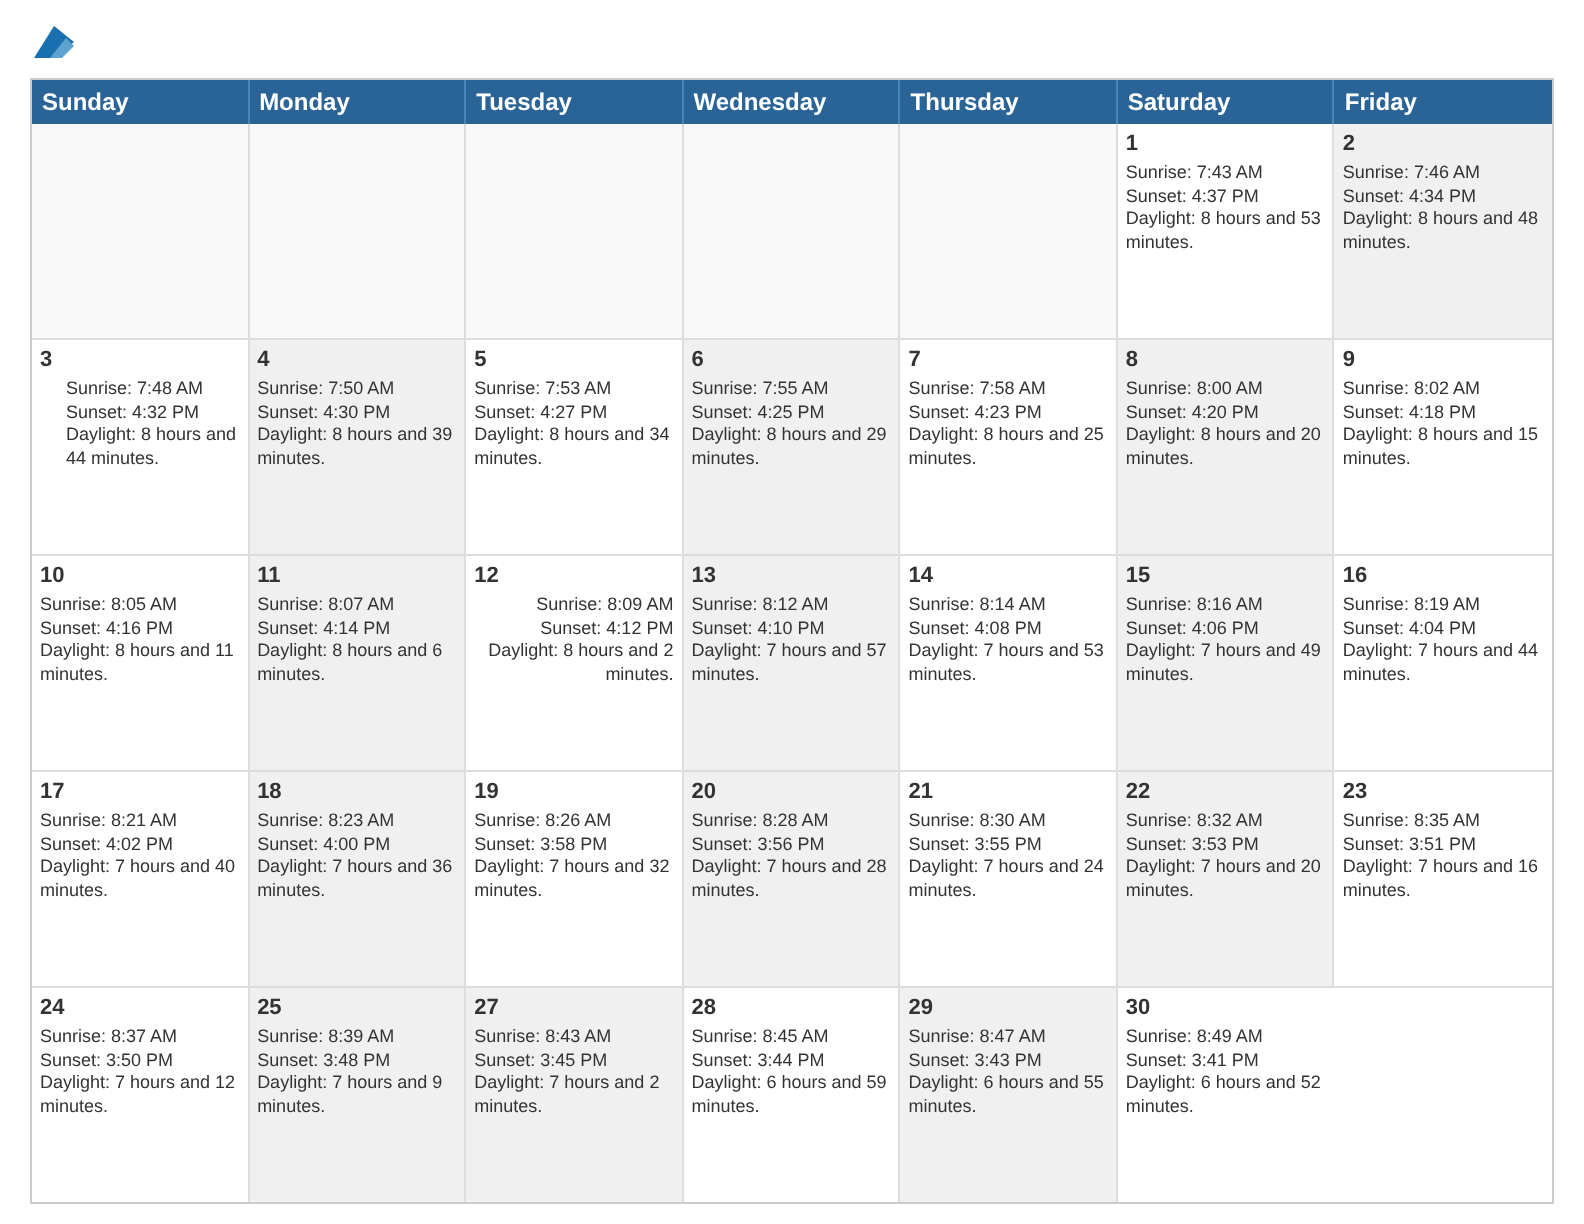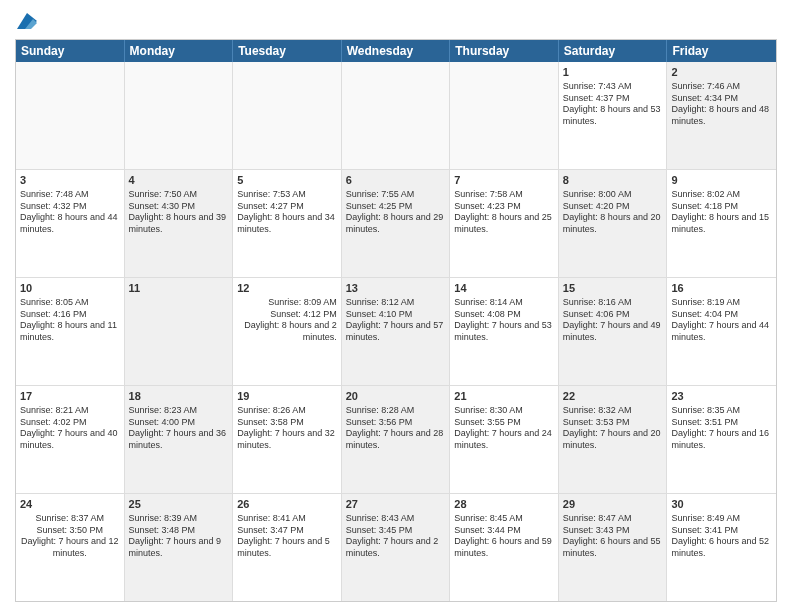--- a/index.html
+++ b/index.html
@@ -160,21 +160,21 @@
           <div class="cal-cell shaded">
             <span class="day-number">2</span>
             <div class="day-info" style="white-space: pre-line;">Sunrise: 7:46 AM
 Sunset: 4:34 PM
 Daylight: 8 hours and 48 minutes.</div>
           </div>
         </div>
         <div class="cal-row">
           <div class="cal-cell">
             <span class="day-number">3</span>
-            <div class="day-info" style="white-space: pre-line;">Sunrise: 7:48 AM
+            <div class="day-info" style="white-space: pre-line; margin-left: 13px;">Sunrise: 7:48 AM
 Sunset: 4:32 PM
 Daylight: 8 hours and 44 minutes.</div>
           </div>
           <div class="cal-cell shaded">
             <span class="day-number">4</span>
             <div class="day-info" style="white-space: pre-line;">Sunrise: 7:50 AM
 Sunset: 4:30 PM
 Daylight: 8 hours and 39 minutes.</div>
           </div>
           <div class="cal-cell">
@@ -210,20 +210,23 @@
         </div>
         <div class="cal-row">
           <div class="cal-cell">
             <span class="day-number">10</span>
             <div class="day-info" style="white-space: pre-line;">Sunrise: 8:05 AM
 Sunset: 4:16 PM
 Daylight: 8 hours and 11 minutes.</div>
           </div>
           <div class="cal-cell shaded">
             <span class="day-number">11</span>
+            <div class="day-info" style="white-space: pre-line;">Sunrise: 8:07 AM
+Sunset: 4:14 PM
+Daylight: 8 hours and 6 minutes.</div>
           </div>
           <div class="cal-cell">
             <span class="day-number">12</span>
             <div class="day-info" style="white-space: pre-line; text-align: right;">Sunrise: 8:09 AM
 Sunset: 4:12 PM
 Daylight: 8 hours and 2 minutes.</div>
           </div>
           <div class="cal-cell shaded">
             <span class="day-number">13</span>
             <div class="day-info" style="white-space: pre-line;">Sunrise: 8:12 AM
@@ -289,35 +292,29 @@
           <div class="cal-cell">
             <span class="day-number">23</span>
             <div class="day-info" style="white-space: pre-line;">Sunrise: 8:35 AM
 Sunset: 3:51 PM
 Daylight: 7 hours and 16 minutes.</div>
           </div>
         </div>
         <div class="cal-row">
           <div class="cal-cell">
             <span class="day-number">24</span>
-            <div class="day-info" style="white-space: pre-line; text-align: center;">Sunrise: 8:37 AM
+            <div class="day-info" style="white-space: pre-line;">Sunrise: 8:37 AM
 Sunset: 3:50 PM
 Daylight: 7 hours and 12 minutes.</div>
           </div>
           <div class="cal-cell shaded">
             <span class="day-number">25</span>
             <div class="day-info" style="white-space: pre-line;">Sunrise: 8:39 AM
 Sunset: 3:48 PM
 Daylight: 7 hours and 9 minutes.</div>
-          </div>
-          <div class="cal-cell">
-            <span class="day-number">26</span>
-            <div class="day-info" style="white-space: pre-line;">Sunrise: 8:41 AM
-Sunset: 3:47 PM
-Daylight: 7 hours and 5 minutes.</div>
           </div>
           <div class="cal-cell shaded">
             <span class="day-number">27</span>
             <div class="day-info" style="white-space: pre-line;">Sunrise: 8:43 AM
 Sunset: 3:45 PM
 Daylight: 7 hours and 2 minutes.</div>
           </div>
           <div class="cal-cell">
             <span class="day-number">28</span>
             <div class="day-info" style="white-space: pre-line;">Sunrise: 8:45 AM

